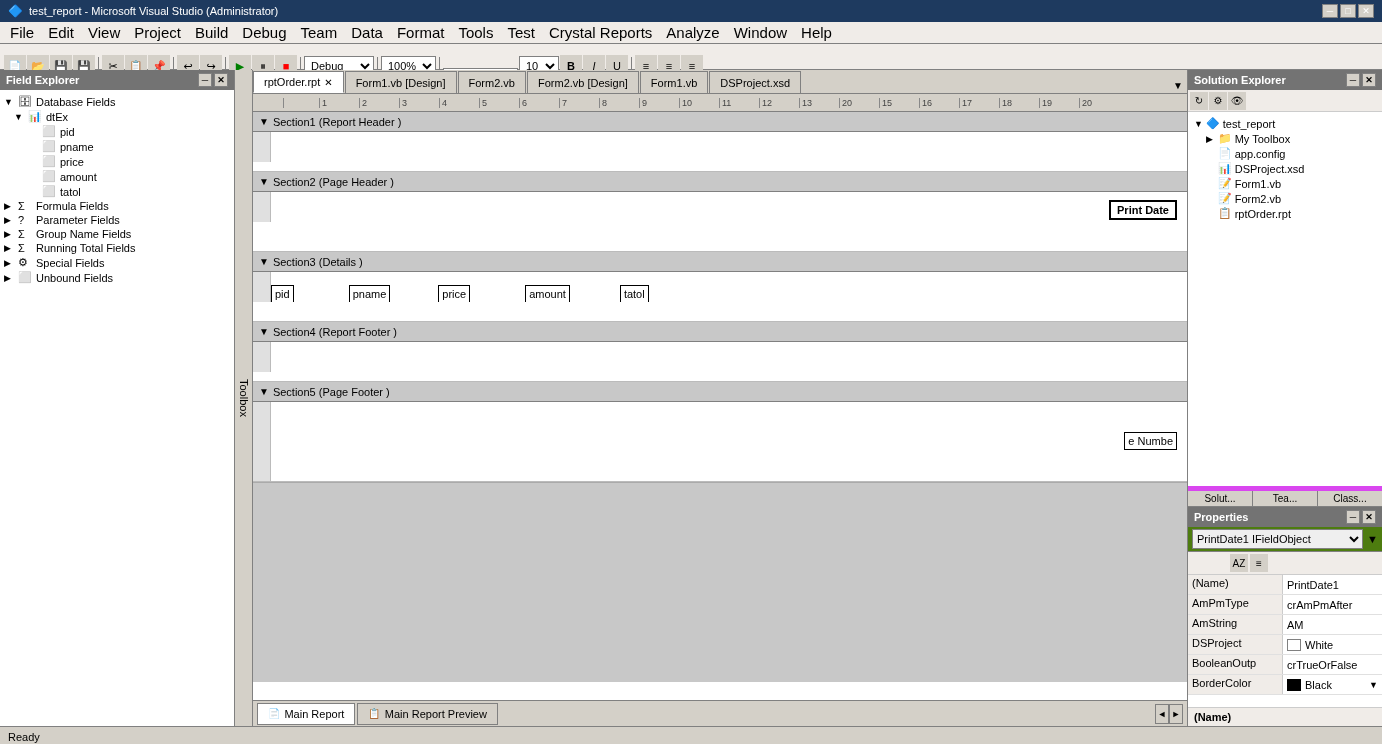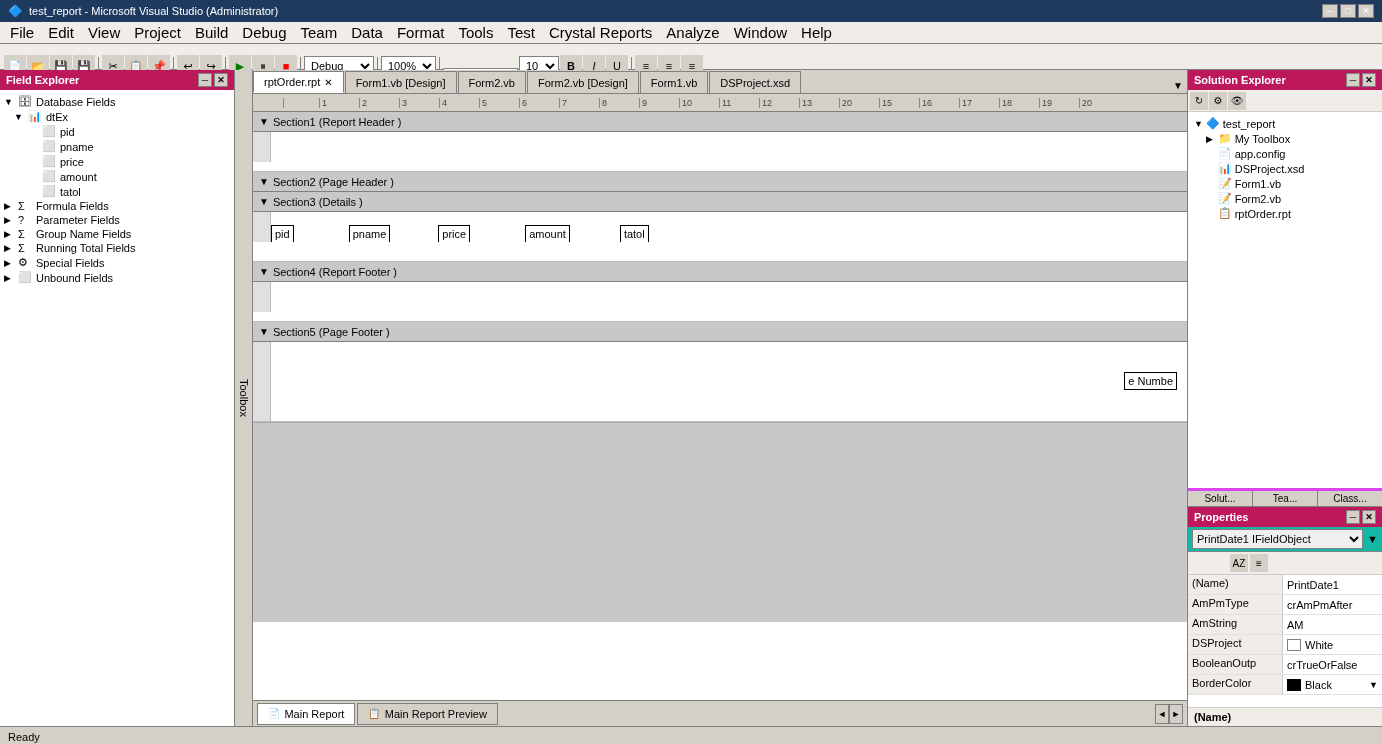--- a/index.html
+++ b/index.html
@@ -69,21 +69,21 @@
     
     .field-explorer {
       width: 235px;
       background: #fff;
       border-right: 1px solid #808080;
       display: flex;
       flex-direction: column;
       flex-shrink: 0;
     }
     .panel-header {
-      background: #be185d;
+      background: #737373;
       color: #fff;
       height: 20px;
       display: flex;
       align-items: center;
       padding: 0 6px;
       font-size: 11px;
       font-weight: bold;
       justify-content: space-between;
     }
     .panel-header-controls { display: flex; gap: 2px; }
@@ -300,21 +300,21 @@
       background: #fff;
       border-top: 1px solid #808080;
       display: flex;
       flex-direction: column;
     }
 
     .prop-header {
       display: flex;
       align-items: center;
       padding: 2px 4px;
-      background: #14b8a6;
+      background: #4d7c0f;
       border-bottom: 1px solid #808080;
       gap: 4px;
     }
     .prop-selector {
       flex: 1;
       height: 20px;
       font-size: 11px;
       border: 1px solid #808080;
     }
 
@@ -363,21 +363,21 @@
       font-size: 11px;
       background: #f0ece8;
       border-top: 1px solid #ccc;
       font-weight: bold;
     }
 
     
     .right-bottom-tabs {
       display: flex;
       background: #d4d0c8;
-      border-top: 3px solid #d946ef;
+      border-top: 5px solid #d946ef;
       justify-content: space-between;
     }
     .right-tab {
       flex: 1;
       padding: 2px 4px;
       font-size: 10px;
       text-align: center;
       border-right: 1px solid #808080;
       cursor: pointer;
       background: #d4d0c8;
@@ -639,20 +639,32 @@
           <div class="section-row">
             <div class="section-margin"></div>
             <div class="section-body"></div>
           </div>
         </div>
 
         <div class="section-header">
           <span class="section-toggle">▼</span>
           <span>Section2 (Page Header )</span>
         </div>
+        <div class="section-content" style="height:60px; position:relative;">
+          <div class="section-row">
+            <div class="section-margin"></div>
+            <div class="section-body" style="position:relative;">
+
+              <div class="print-date-box">
+                <span>Print Date</span>
+              </div>
+
+            </div>
+          </div>
+        </div>
 
         <div class="section-header">
           <span class="section-toggle">▼</span>
           <span>Section3 (Details )</span>
         </div>
         <div class="section-content" style="height:50px;">
           <div class="section-row">
             <div class="section-margin"></div>
             <div class="section-body" style="position:relative;">
               <div style="position:absolute; top:8px; left:0; display:flex; width:100%;">

